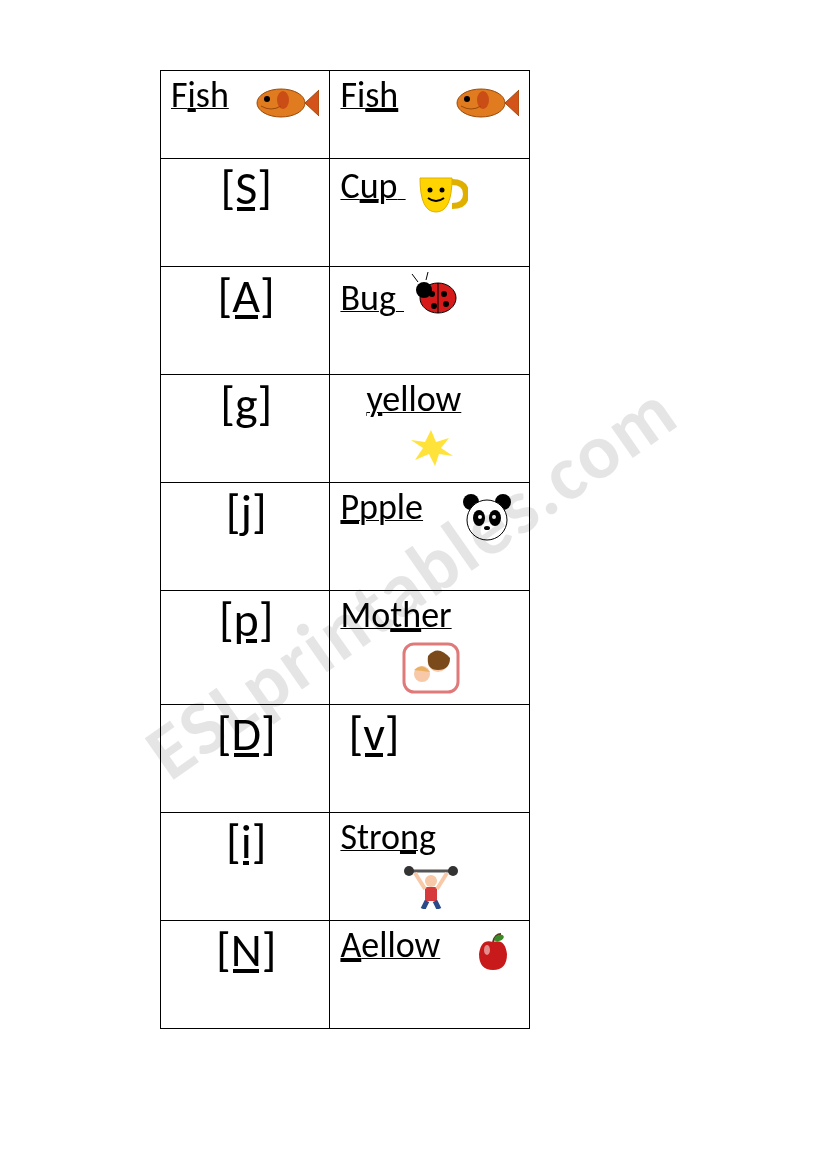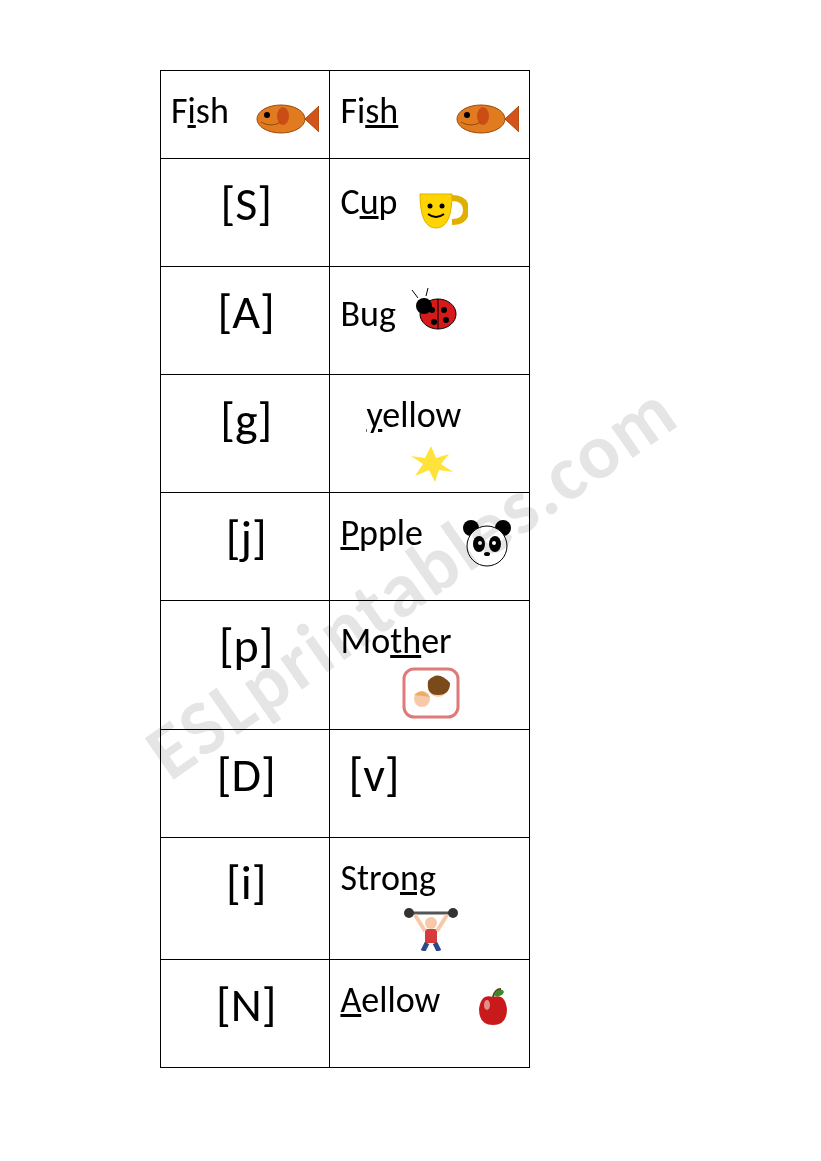--- a/index.html
+++ b/index.html
@@ -29,23 +29,24 @@
     position: absolute;
     left: 160px;
     top: 70px;
     width: 370px;
     border-collapse: collapse;
     z-index: 2;
   }
   .sheet td {
     border: 1px solid #000;
     vertical-align: top;
-    padding: 21px 8px 4px 10px;
+    padding: 5px 8px 4px 10px;
     height: 108px;
     box-sizing: border-box;
+    text-decoration: underline;
   }
   .sheet tr:first-child td { height: 88px; }
   .col-a { width: 170px; }
   .col-b { width: 200px; }
   .big {
     font-size: 48px;
     line-height: 1;
     text-align: center;
     padding-top: 26px;
   }

